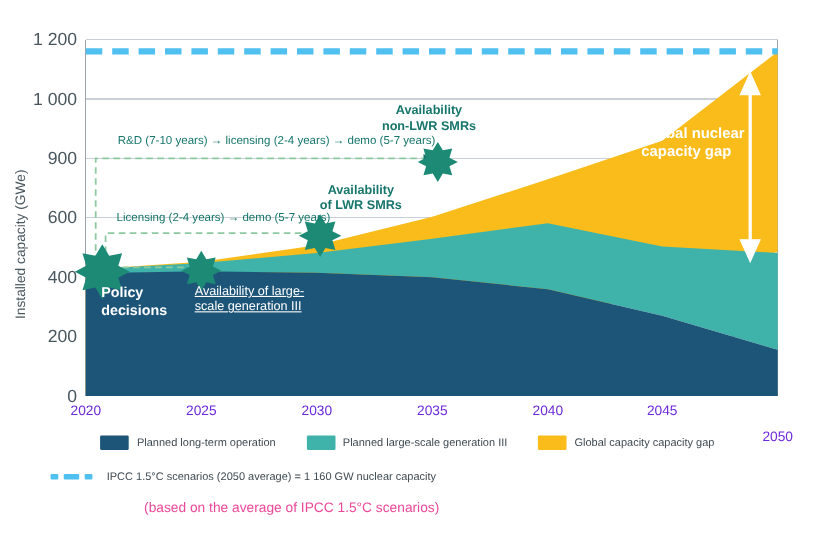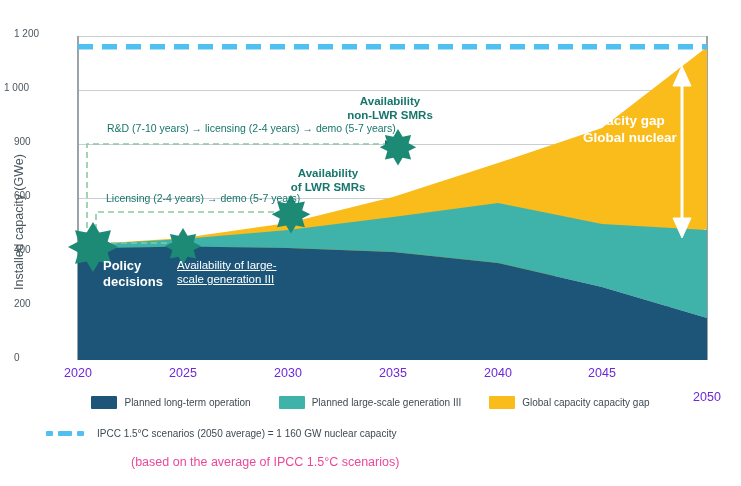--- a/index.html
+++ b/index.html
@@ -12,21 +12,21 @@
   #figure{position:absolute;left:0;top:0;width:741px;height:486px;}
   .svgwrap{position:absolute;left:0;top:0;}
   svg{display:block;}
 
   .ylabel{
     position:absolute;left:4px;top:120px;width:180px;
     transform:rotate(-90deg);transform-origin:left top;
     font-size:12.5px;color:#4a565e;white-space:nowrap;
     text-align:left;
   }
-  .ytick{position:absolute;font-size:10px;color:#4a565e;text-align:left;width:56px;}
+  .ytick{position:absolute;font-size:16px;color:#4a565e;text-align:right;width:56px;}
   .xtick{position:absolute;font-size:12.5px;color:#6d28d9;text-align:center;width:60px;}
 
   .ann{position:absolute;font-size:10.5px;color:#17766b;white-space:nowrap;font-weight:400;}
   .ann-title{position:absolute;font-size:11.5px;color:#17766b;font-weight:600;line-height:1.22;}
   .white-ann{position:absolute;color:#ffffff;font-size:11.5px;line-height:1.25;}
   .white-ann.bold{font-weight:700;font-size:13px;}
   .gap-label{position:absolute;color:#ffffff;font-size:13.5px;font-weight:700;line-height:1.24;text-align:left;}
 
   .legend{position:absolute;left:0;top:396px;width:741px;}
   .legend-row{display:flex;align-items:center;justify-content:center;gap:0px;}
@@ -108,21 +108,21 @@
       <polygon points="682,66 691,86 673,86"></polygon>
       <polygon points="682,238 691,218 673,218"></polygon>
     </g>
 
   </svg>
   </div>
 
   <div class="ylabel" style="top:290px;left:12px;">Installed capacity (GWe)</div>
 
   <div class="ytick" style="left:14px;top:28px;">1 200</div>
-  <div class="ytick" style="left:4px;top:82px;">1 000</div>
+  <div class="ytick" style="left:14px;top:82px;">1 000</div>
   <div class="ytick" style="left:14px;top:136px;">900</div>
   <div class="ytick" style="left:14px;top:190px;">600</div>
   <div class="ytick" style="left:14px;top:244px;">400</div>
   <div class="ytick" style="left:14px;top:298px;">200</div>
   <div class="ytick" style="left:14px;top:352px;">0</div>
 
   <div class="xtick" style="left:48px;top:366px;">2020</div>
   <div class="xtick" style="left:153px;top:366px;">2025</div>
   <div class="xtick" style="left:258px;top:366px;">2030</div>
   <div class="xtick" style="left:363px;top:366px;">2035</div>
@@ -137,33 +137,33 @@
   <div class="ann-title" style="left:390px;top:94px;text-align:center;transform:translateX(-50%);">
     <div>Availability</div>
     <div>non-LWR SMRs</div>
   </div>
 
   <div class="ann-title" style="left:328px;top:166px;text-align:center;transform:translateX(-50%);">
     <div>Availability</div>
     <div>of LWR SMRs</div>
   </div>
 
-  <div class="white-ann bold" style="left:92px;top:258px;margin-left:11px;">
+  <div class="white-ann bold" style="left:92px;top:258px;">
     <div>Policy</div>
     <div>decisions</div>
   </div>
 
   <div class="white-ann" style="left:177px;top:258px;text-decoration:underline;">
     <div>Availability of large-</div>
     <div>scale generation III</div>
   </div>
 
   <div class="gap-label" style="left:583px;top:113px;">
+    <div>Global nuclear</div>
     <div>capacity gap</div>
-    <div>Global nuclear</div>
   </div>
 
   <div class="legend">
     <div class="legend-row">
 
       <div class="legend-item">
         <span class="swatch" style="background:#1d5579;"></span>
         <span class="legend-text">Planned long-term operation</span>
       </div>
 

